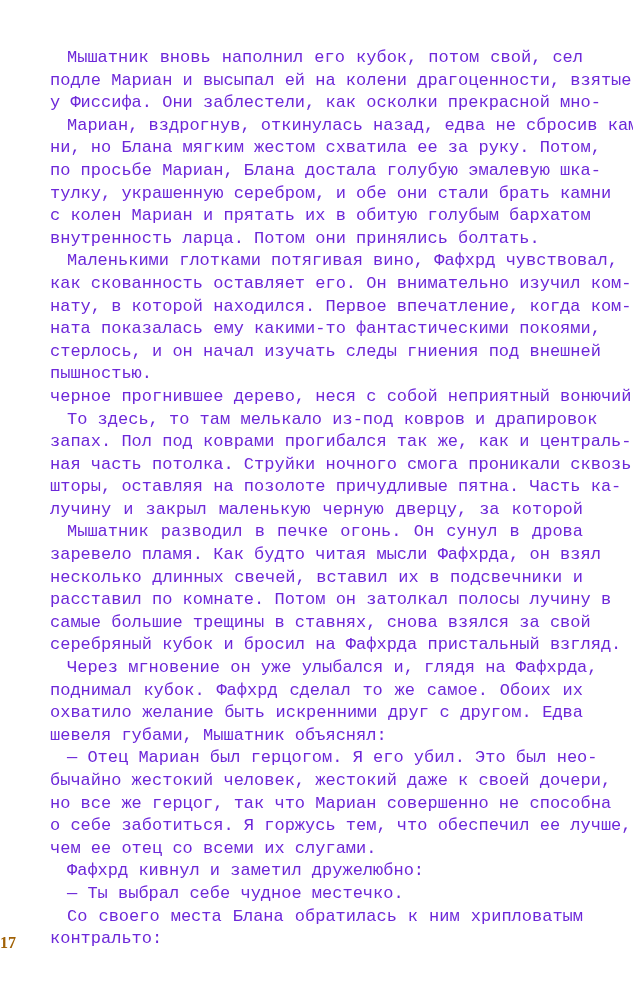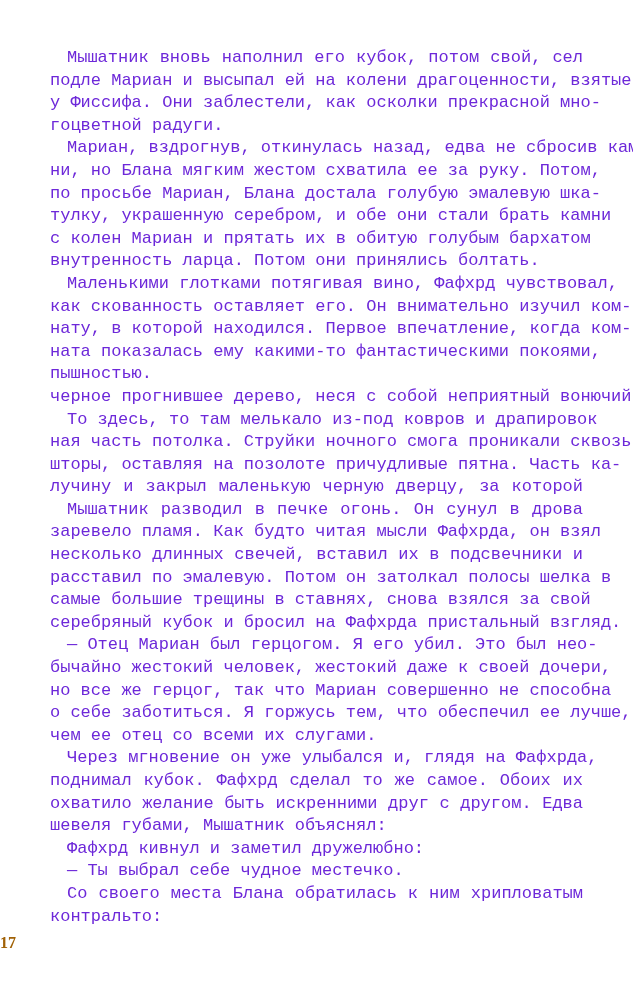--- a/index.html
+++ b/index.html
@@ -22,64 +22,65 @@
   }
 </style>
 </head>
 <body>
 
 <div class="page" id="page-body">
     <div>
       <span class="line indent">Мышатник вновь наполнил его кубок, потом свой, сел</span>
       <span class="line">подле Мариан и высыпал ей на колени драгоценности, взятые</span>
       <span class="line">у Фиссифа. Они заблестели, как осколки прекрасной мно-</span>
-      <span class="line last">гоцветной радуги.</span>
     </div>
     <div>
       <span class="line indent">Мариан, вздрогнув, откинулась назад, едва не сбросив кам-</span>
       <span class="line">ни, но Блана мягким жестом схватила ее за руку. Потом,</span>
       <span class="line">по просьбе Мариан, Блана достала голубую эмалевую шка-</span>
       <span class="line">тулку, украшенную серебром, и обе они стали брать камни</span>
       <span class="line">с колен Мариан и прятать их в обитую голубым бархатом</span>
       <span class="line last">внутренность ларца. Потом они принялись болтать.</span>
     </div>
     <div>
       <span class="line indent">Маленькими глотками потягивая вино, Фафхрд чувствовал,</span>
       <span class="line">как скованность оставляет его. Он внимательно изучил ком-</span>
       <span class="line">нату, в которой находился. Первое впечатление, когда ком-</span>
       <span class="line">ната показалась ему какими-то фантастическими покоями,</span>
+      <span class="line">стерлось, и он начал изучать следы гниения под внешней</span>
       <span class="line last">пышностью.</span>
     </div>
     <div>
       <span class="line">черное прогнившее дерево, неся с собой неприятный вонючий</span>
       <span class="line indent">То здесь, то там мелькало из-под ковров и драпировок</span>
+      <span class="line">запах. Пол под коврами прогибался так же, как и централь-</span>
       <span class="line">ная часть потолка. Струйки ночного смога проникали сквозь</span>
       <span class="line">шторы, оставляя на позолоте причудливые пятна. Часть ка-</span>
     </div>
     <div>
       <span class="line">лучину и закрыл маленькую черную дверцу, за которой</span>
       <span class="line indent">Мышатник разводил в печке огонь. Он сунул в дрова</span>
       <span class="line">заревело пламя. Как будто читая мысли Фафхрда, он взял</span>
       <span class="line">несколько длинных свечей, вставил их в подсвечники и</span>
-      <span class="line">расставил по эмалевую. Потом он затолкал полосы шелка в</span>
+      <span class="line">расставил по комнате. Потом он затолкал полосы лучину в</span>
       <span class="line">самые большие трещины в ставнях, снова взялся за свой</span>
       <span class="line last">серебряный кубок и бросил на Фафхрда пристальный взгляд.</span>
+    </div>
+    <div>
+      <span class="line indent">Через мгновение он уже улыбался и, глядя на Фафхрда,</span>
+      <span class="line">поднимал кубок. Фафхрд сделал то же самое. Обоих их</span>
+      <span class="line">охватило желание быть искренними друг с другом. Едва</span>
+      <span class="line last">шевеля губами, Мышатник объяснял:</span>
     </div>
     <div>
       <span class="line indent">— Отец Мариан был герцогом. Я его убил. Это был нео-</span>
       <span class="line">бычайно жестокий человек, жестокий даже к своей дочери,</span>
       <span class="line">но все же герцог, так что Мариан совершенно не способна</span>
       <span class="line">о себе заботиться. Я горжусь тем, что обеспечил ее лучше,</span>
       <span class="line last">чем ее отец со всеми их слугами.</span>
-    </div>
-    <div>
-      <span class="line indent">Через мгновение он уже улыбался и, глядя на Фафхрда,</span>
-      <span class="line">поднимал кубок. Фафхрд сделал то же самое. Обоих их</span>
-      <span class="line">охватило желание быть искренними друг с другом. Едва</span>
-      <span class="line last">шевеля губами, Мышатник объяснял:</span>
     </div>
     <div>
       <span class="line indent last">Фафхрд кивнул и заметил дружелюбно:</span>
     </div>
     <div>
       <span class="line indent last">— Ты выбрал себе чудное местечко.</span>
     </div>
     <div>
       <span class="line indent">Со своего места Блана обратилась к ним хрипловатым</span>
       <span class="line last">контральто:</span>

